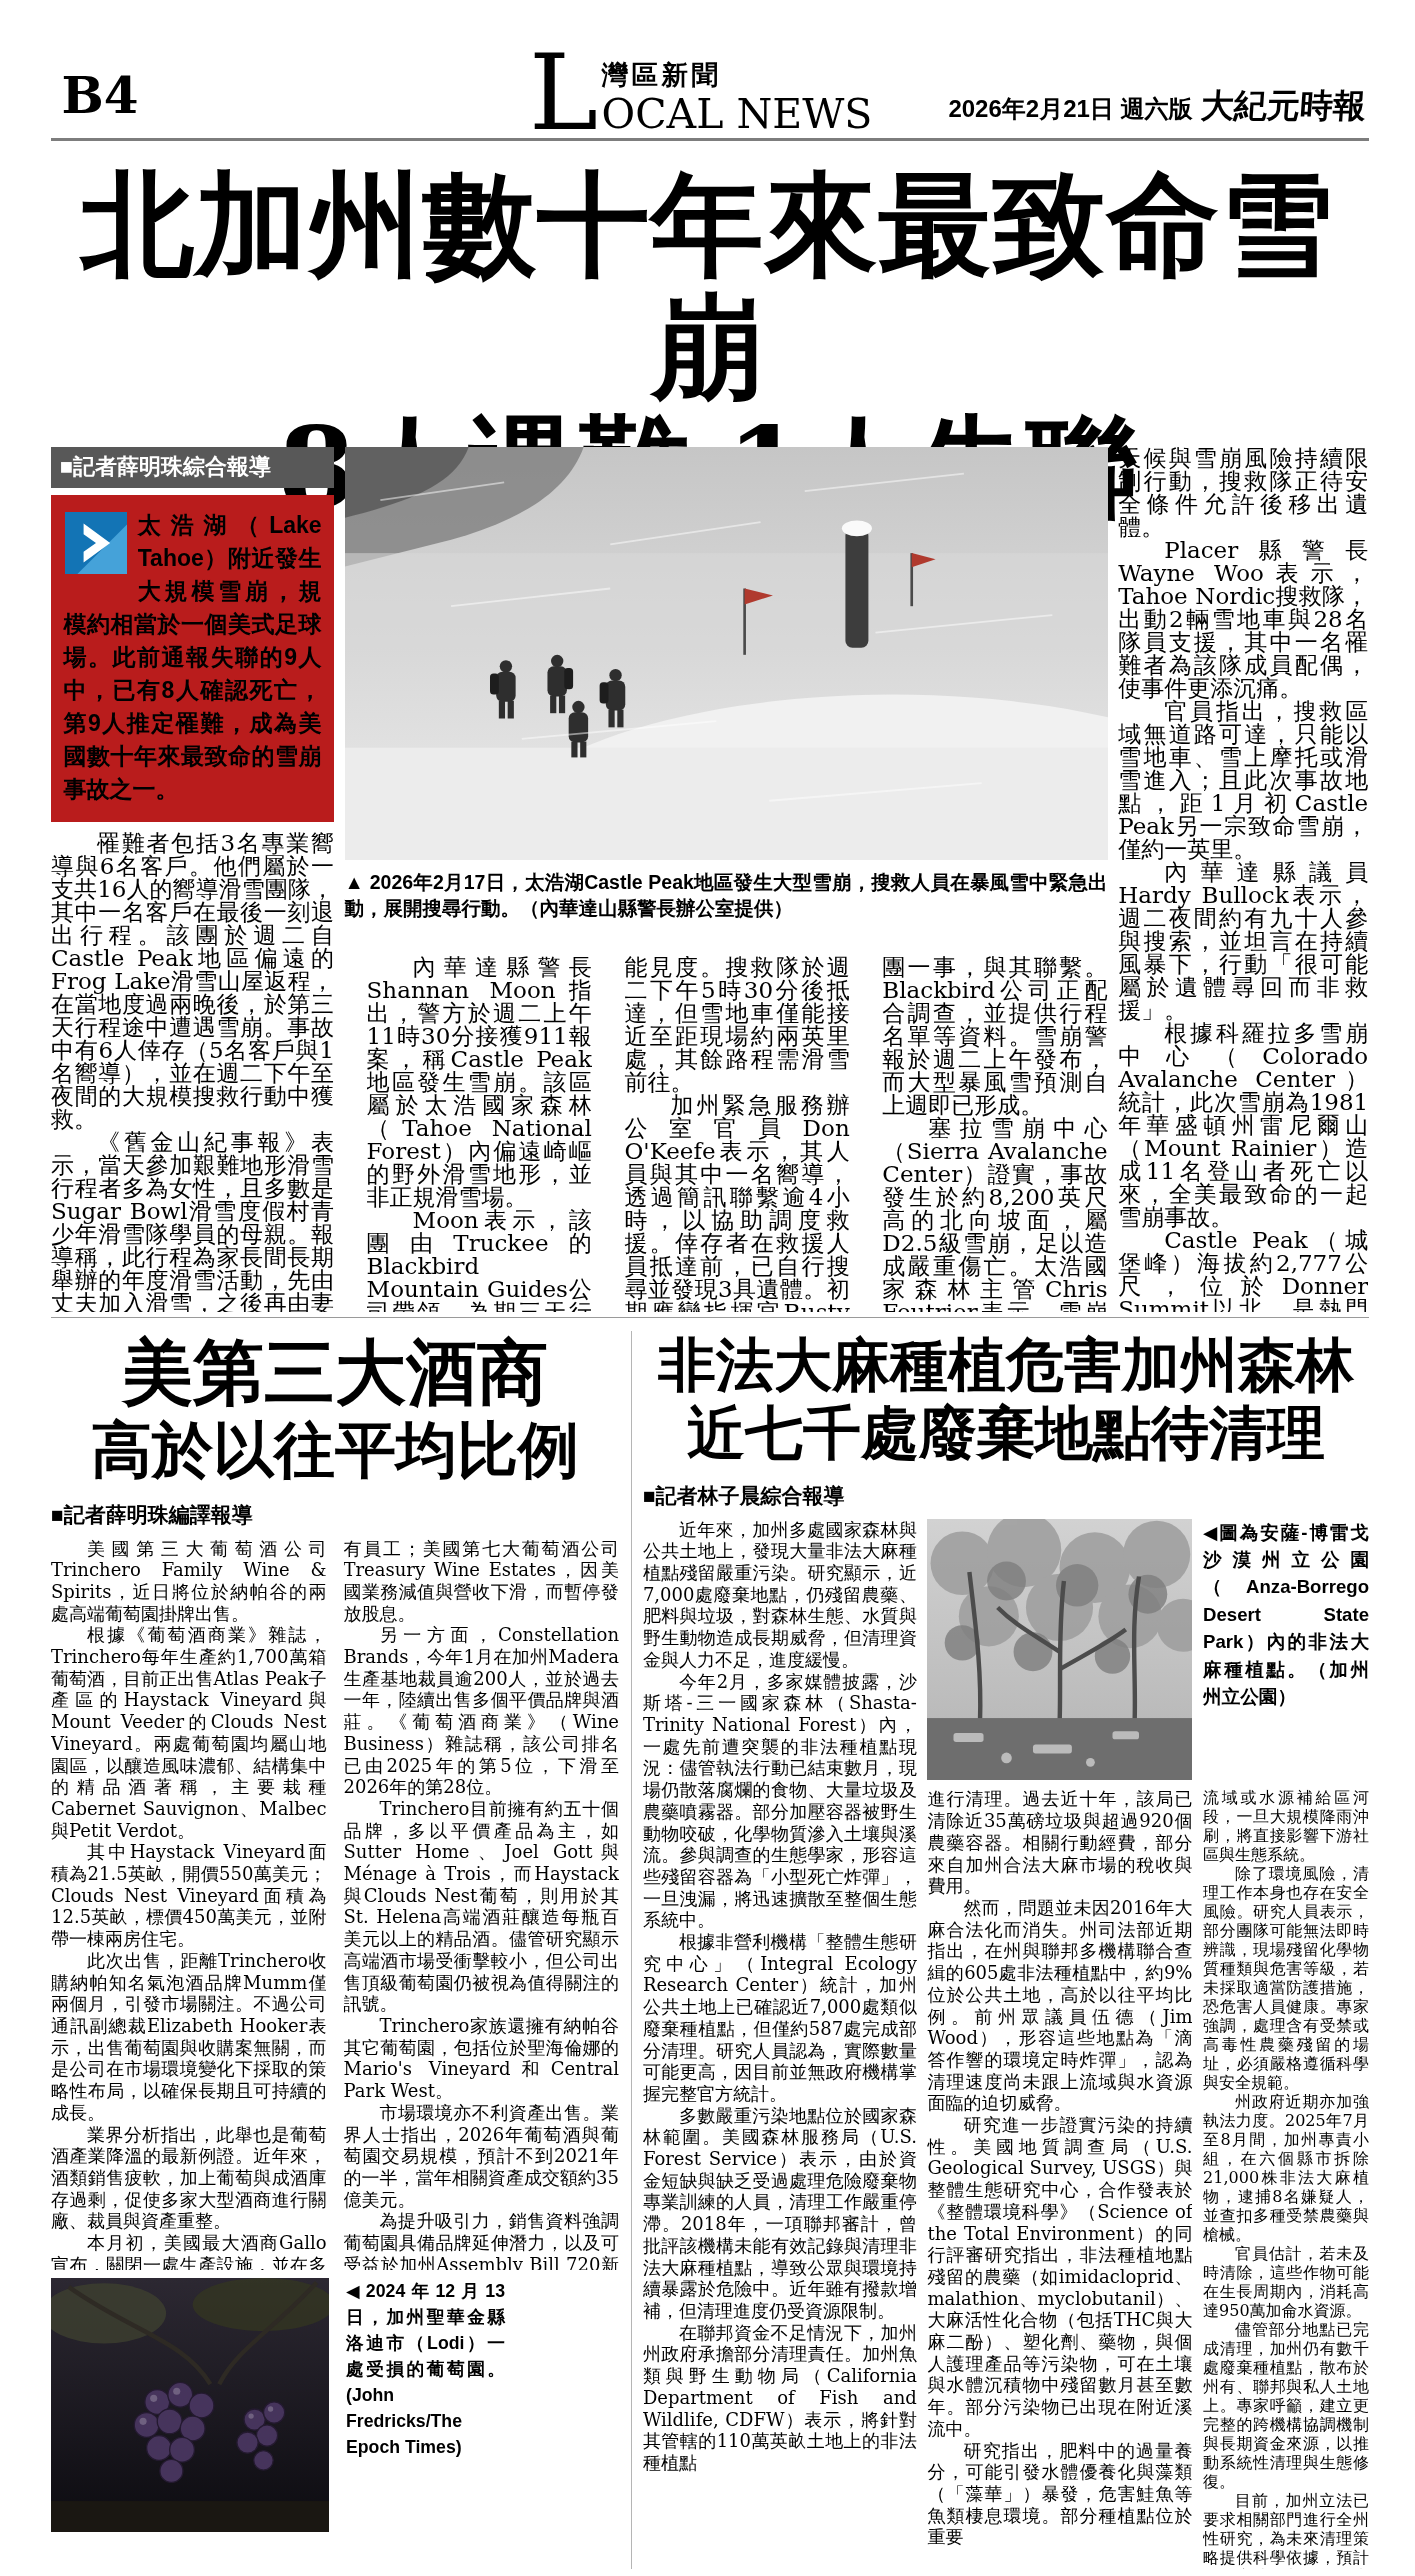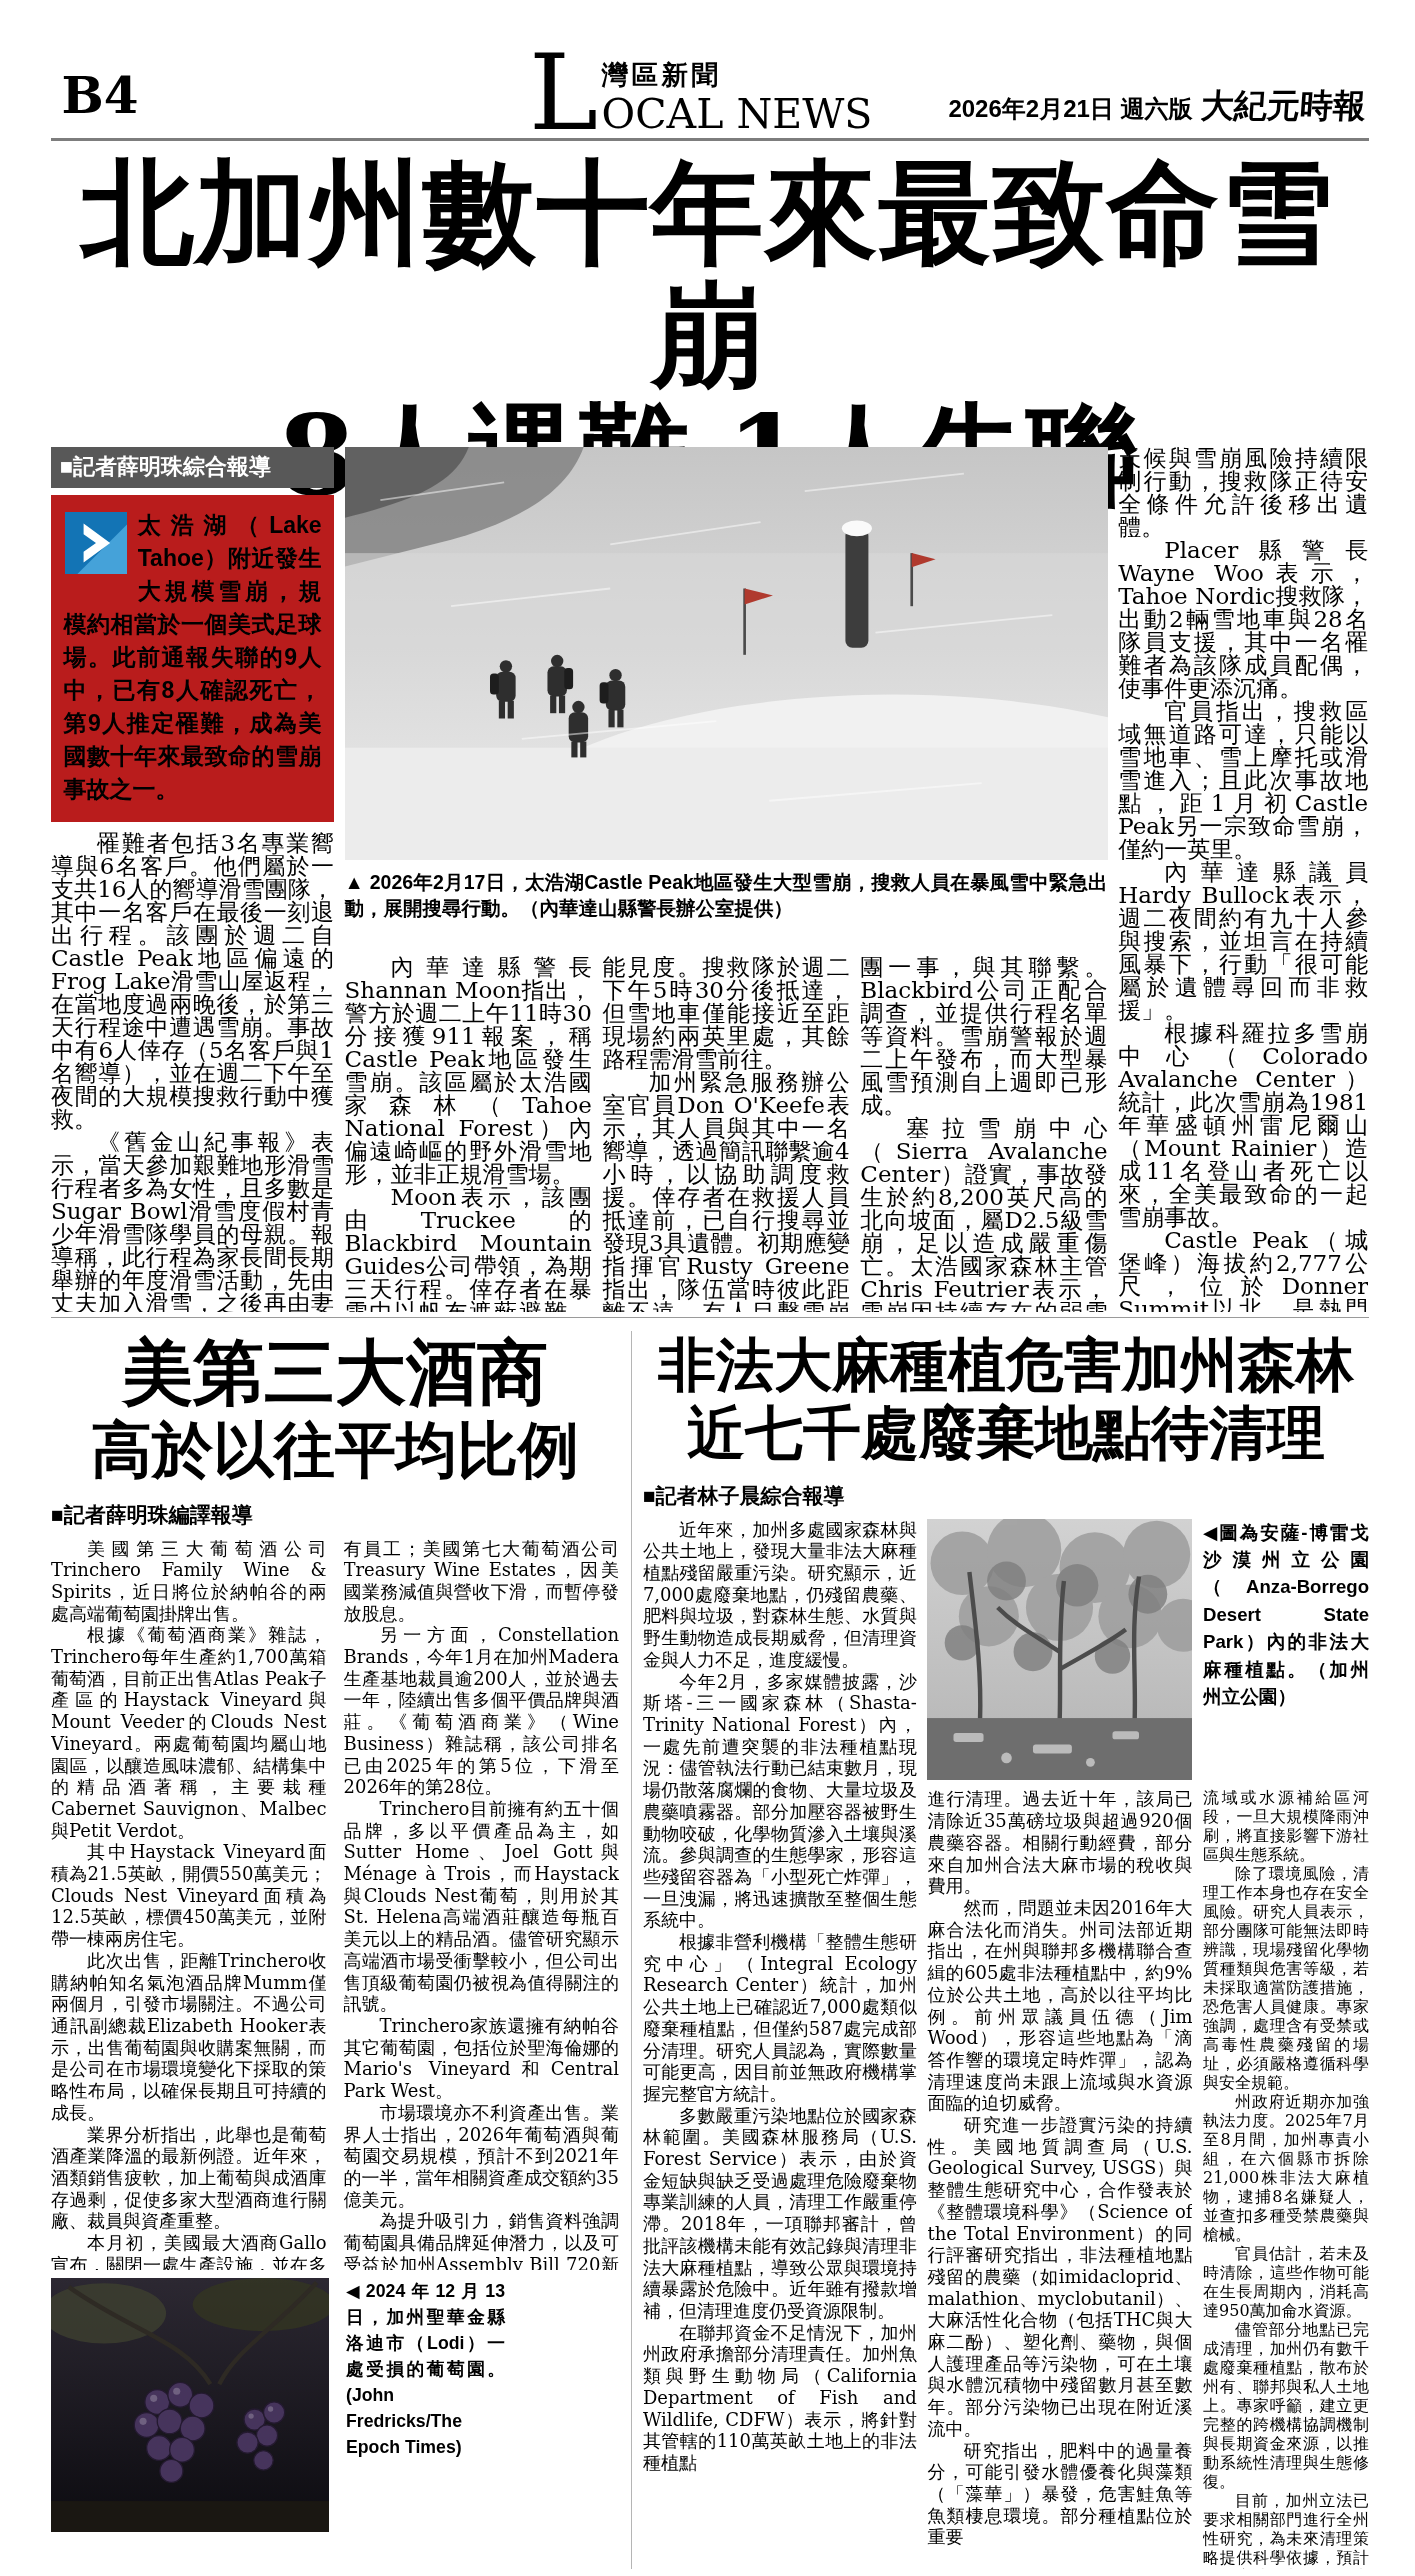--- a/index.html
+++ b/index.html
@@ -15,42 +15,42 @@
   .masthead .mast-col{display:flex;flex-direction:column;margin-left:3.5px;}
   .mast-zh{font-size:26.5px;font-weight:bold;letter-spacing:3.5px;font-family:"Liberation Sans","DejaVu Sans",sans-serif;}
   .mast-en{font-size:41px;line-height:1.05;}
   .header-right{position:absolute;right:3.5px;bottom:8.8px;display:flex;align-items:baseline;gap:8px;}
   .dateline{font-size:24px;font-weight:bold;font-family:"Liberation Sans","DejaVu Sans",sans-serif;}
   .papername{font-size:33px;font-weight:bold;transform:skewX(-4deg);}
 
   
   .main-headline{position:absolute;left:53px;top:152px;width:1309px;text-align:center;
                  font-weight:bold;line-height:1.08;}
-  .main-headline .l1{font-size:113px;letter-spacing:0.9px;}
+  .main-headline .l1{font-size:113px;letter-spacing:0.9px;margin-top:12px;}
   .main-headline .l2{font-size:111px;}
 
   
   .story-top{position:absolute;left:51px;top:447px;width:1318px;height:865px;display:flex;gap:10.6px;}
   .col{overflow:hidden;text-align:justify;}
   .para{margin:0;font-size:23px;line-height:23px;text-indent:2em;}
   .para.cont{text-indent:0;}
   .col-1{width:283px;}
   .byline-bar{background:#585858;color:#fff;font-family:"Liberation Sans","DejaVu Sans",sans-serif;
               font-weight:bold;font-size:22px;padding:5.3px 8.8px;margin-bottom:7px;}
   .intro-box{background:#b91c1c;padding:14px 12.4px 16px 12.4px;margin-bottom:10.6px;
              font-family:"Liberation Sans","DejaVu Sans",sans-serif;font-weight:bold;
              font-size:23px;line-height:33px;text-align:justify;}
   .intro-arrow{float:left;width:62px;height:62px;margin:3.5px 10.6px 3.5px 1.8px;}
   .mid{width:763px;display:flex;flex-direction:column;}
   .photo-box{position:relative;overflow:hidden;background:#dcdcdc;}
   .photo-main{width:763px;height:413px;}
   .caption{font-family:"Liberation Sans","DejaVu Sans",sans-serif;font-weight:bold;
            font-size:19.5px;line-height:26.5px;margin-top:8.8px;text-align:justify;}
   .mid-cols{display:flex;gap:10.6px;margin-top:34px;flex:1;overflow:hidden;}
-  .mid-cols .col{flex:1;}
+  .mid-cols .col{flex:1;margin-left:22px;}
   .col-5{width:250px;}
 
   .rule-mid{position:absolute;left:51px;top:1317px;width:1318px;border-top:1.8px solid #9a9a9a;}
 
   
   .story-bottom{position:absolute;left:51px;top:1331px;width:1318px;height:1238px;display:flex;}
   .vdiv{width:0.9px;background:#b5b5b5;margin:0 11.5px;}
 
   .wine{width:568px;display:flex;flex-direction:column;}
   .sub-headline{text-align:center;font-weight:bold;

